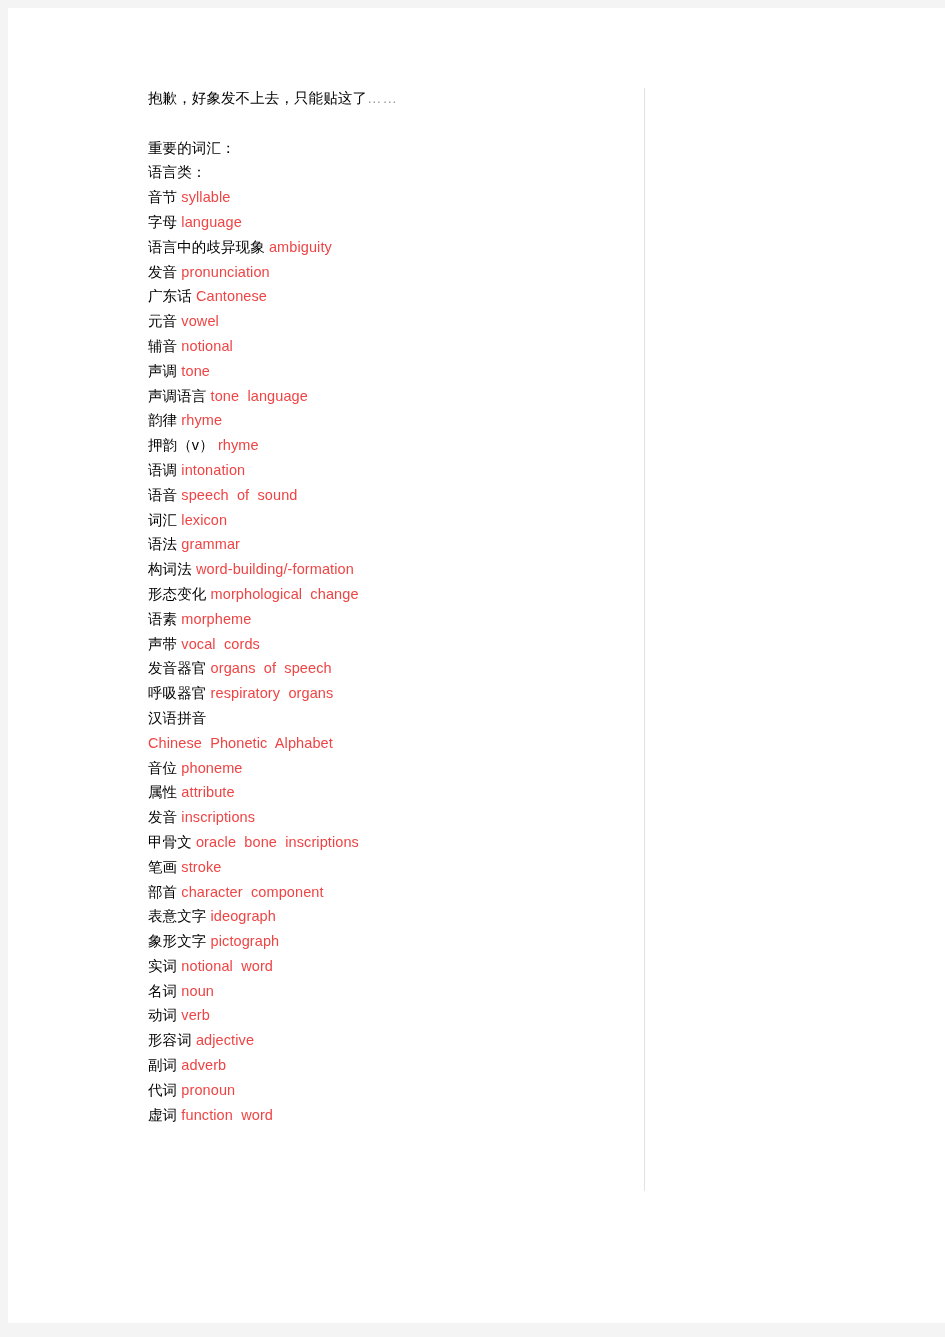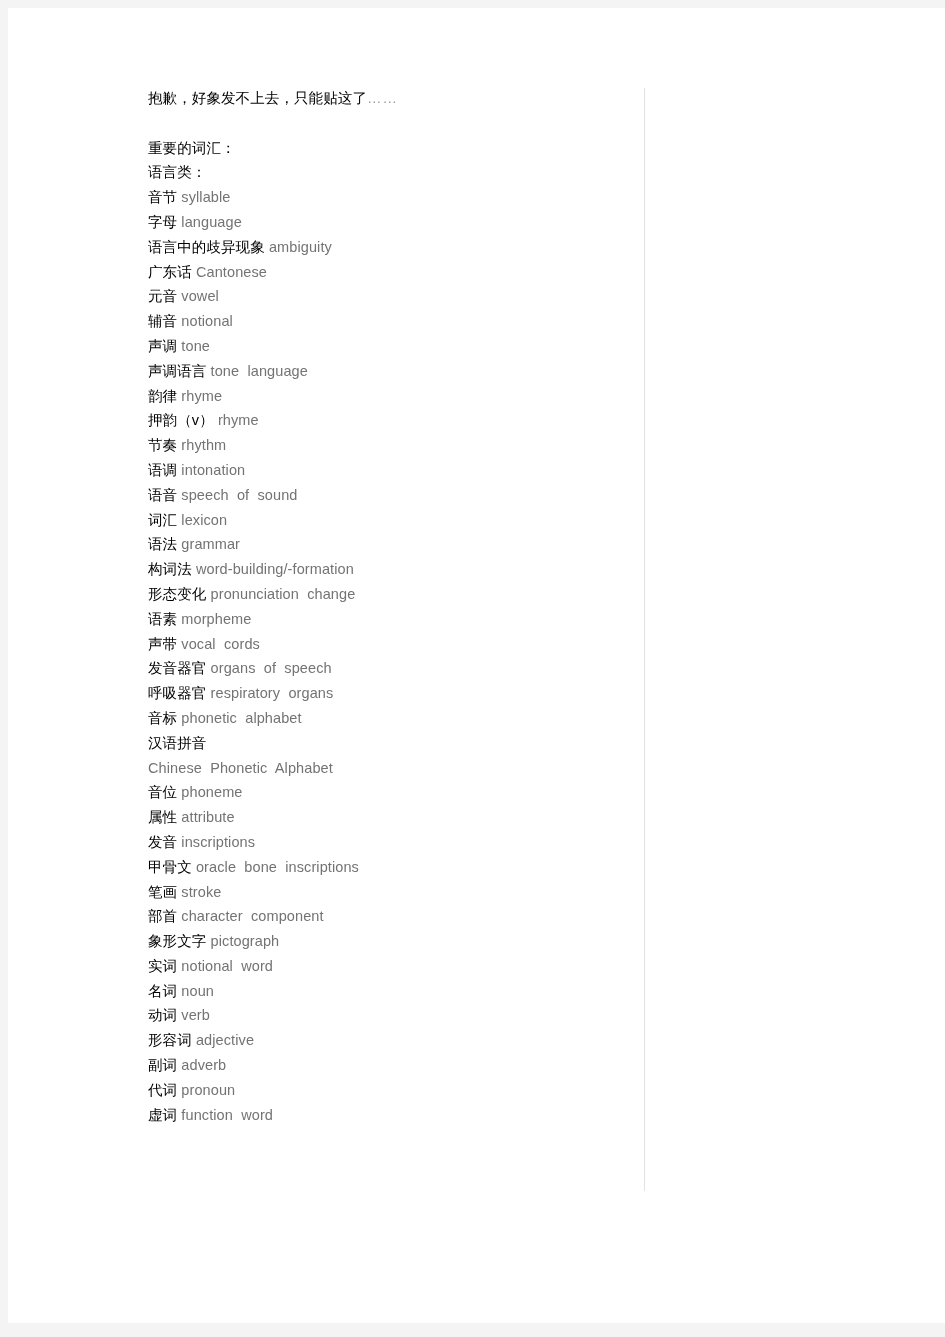--- a/index.html
+++ b/index.html
@@ -36,21 +36,21 @@
     width: 470px;
   }
   .line {
     font-size: 14.5px;
     line-height: 24.8px;
     color: #000000;
     white-space: pre;
     letter-spacing: 0.1px;
   }
   .line .en {
-    color: #737373;
+    color: #ef4444;
   }
   .spacer {
     height: 24.8px;
   }
   .ellipsis {
     color: #9a9a9a;
     letter-spacing: 1px;
   }
 </style>
 </head>
@@ -67,47 +67,47 @@
     <div class="spacer"></div>
 
     <div class="line">重要的词汇：</div>
 
     <div class="line">语言类：</div>
 
     <div id="entry-list">
         <div class="line"><span>音节</span> <span class="en">syllable</span></div>
         <div class="line"><span>字母</span> <span class="en">language</span></div>
         <div class="line"><span>语言中的歧异现象</span> <span class="en">ambiguity</span></div>
+        <div class="line"><span>发音</span> <span class="en">pronunciation</span></div>
         <div class="line"><span>广东话</span> <span class="en">Cantonese</span></div>
         <div class="line"><span>元音</span> <span class="en">vowel</span></div>
         <div class="line"><span>辅音</span> <span class="en">notional</span></div>
         <div class="line"><span>声调</span> <span class="en">tone</span></div>
         <div class="line"><span>声调语言</span> <span class="en">tone  language</span></div>
         <div class="line"><span>韵律</span> <span class="en">rhyme</span></div>
         <div class="line"><span>押韵（v）</span> <span class="en">rhyme</span></div>
-        <div class="line"><span>节奏</span> <span class="en">rhythm</span></div>
         <div class="line"><span>语调</span> <span class="en">intonation</span></div>
         <div class="line"><span>语音</span> <span class="en">speech  of  sound</span></div>
         <div class="line"><span>词汇</span> <span class="en">lexicon</span></div>
         <div class="line"><span>语法</span> <span class="en">grammar</span></div>
         <div class="line"><span>构词法</span> <span class="en">word-building/-formation</span></div>
-        <div class="line"><span>形态变化</span> <span class="en">pronunciation  change</span></div>
+        <div class="line"><span>形态变化</span> <span class="en">morphological  change</span></div>
         <div class="line"><span>语素</span> <span class="en">morpheme</span></div>
         <div class="line"><span>声带</span> <span class="en">vocal  cords</span></div>
         <div class="line"><span>发音器官</span> <span class="en">organs  of  speech</span></div>
         <div class="line"><span>呼吸器官</span> <span class="en">respiratory  organs</span></div>
-        <div class="line"><span>音标</span> <span class="en">phonetic  alphabet</span></div>
         <div class="line"><span>汉语拼音</span><span class="en"></span></div>
         <div class="line"><span></span><span class="en">Chinese  Phonetic  Alphabet</span></div>
         <div class="line"><span>音位</span> <span class="en">phoneme</span></div>
         <div class="line"><span>属性</span> <span class="en">attribute</span></div>
         <div class="line"><span>发音</span> <span class="en">inscriptions</span></div>
         <div class="line"><span>甲骨文</span> <span class="en">oracle  bone  inscriptions</span></div>
         <div class="line"><span>笔画</span> <span class="en">stroke</span></div>
         <div class="line"><span>部首</span> <span class="en">character  component</span></div>
+        <div class="line"><span>表意文字</span> <span class="en">ideograph</span></div>
         <div class="line"><span>象形文字</span> <span class="en">pictograph</span></div>
         <div class="line"><span>实词</span> <span class="en">notional  word</span></div>
         <div class="line"><span>名词</span> <span class="en">noun</span></div>
         <div class="line"><span>动词</span> <span class="en">verb</span></div>
         <div class="line"><span>形容词</span> <span class="en">adjective</span></div>
         <div class="line"><span>副词</span> <span class="en">adverb</span></div>
         <div class="line"><span>代词</span> <span class="en">pronoun</span></div>
         <div class="line"><span>虚词</span> <span class="en">function  word</span></div>
       </div>
 

